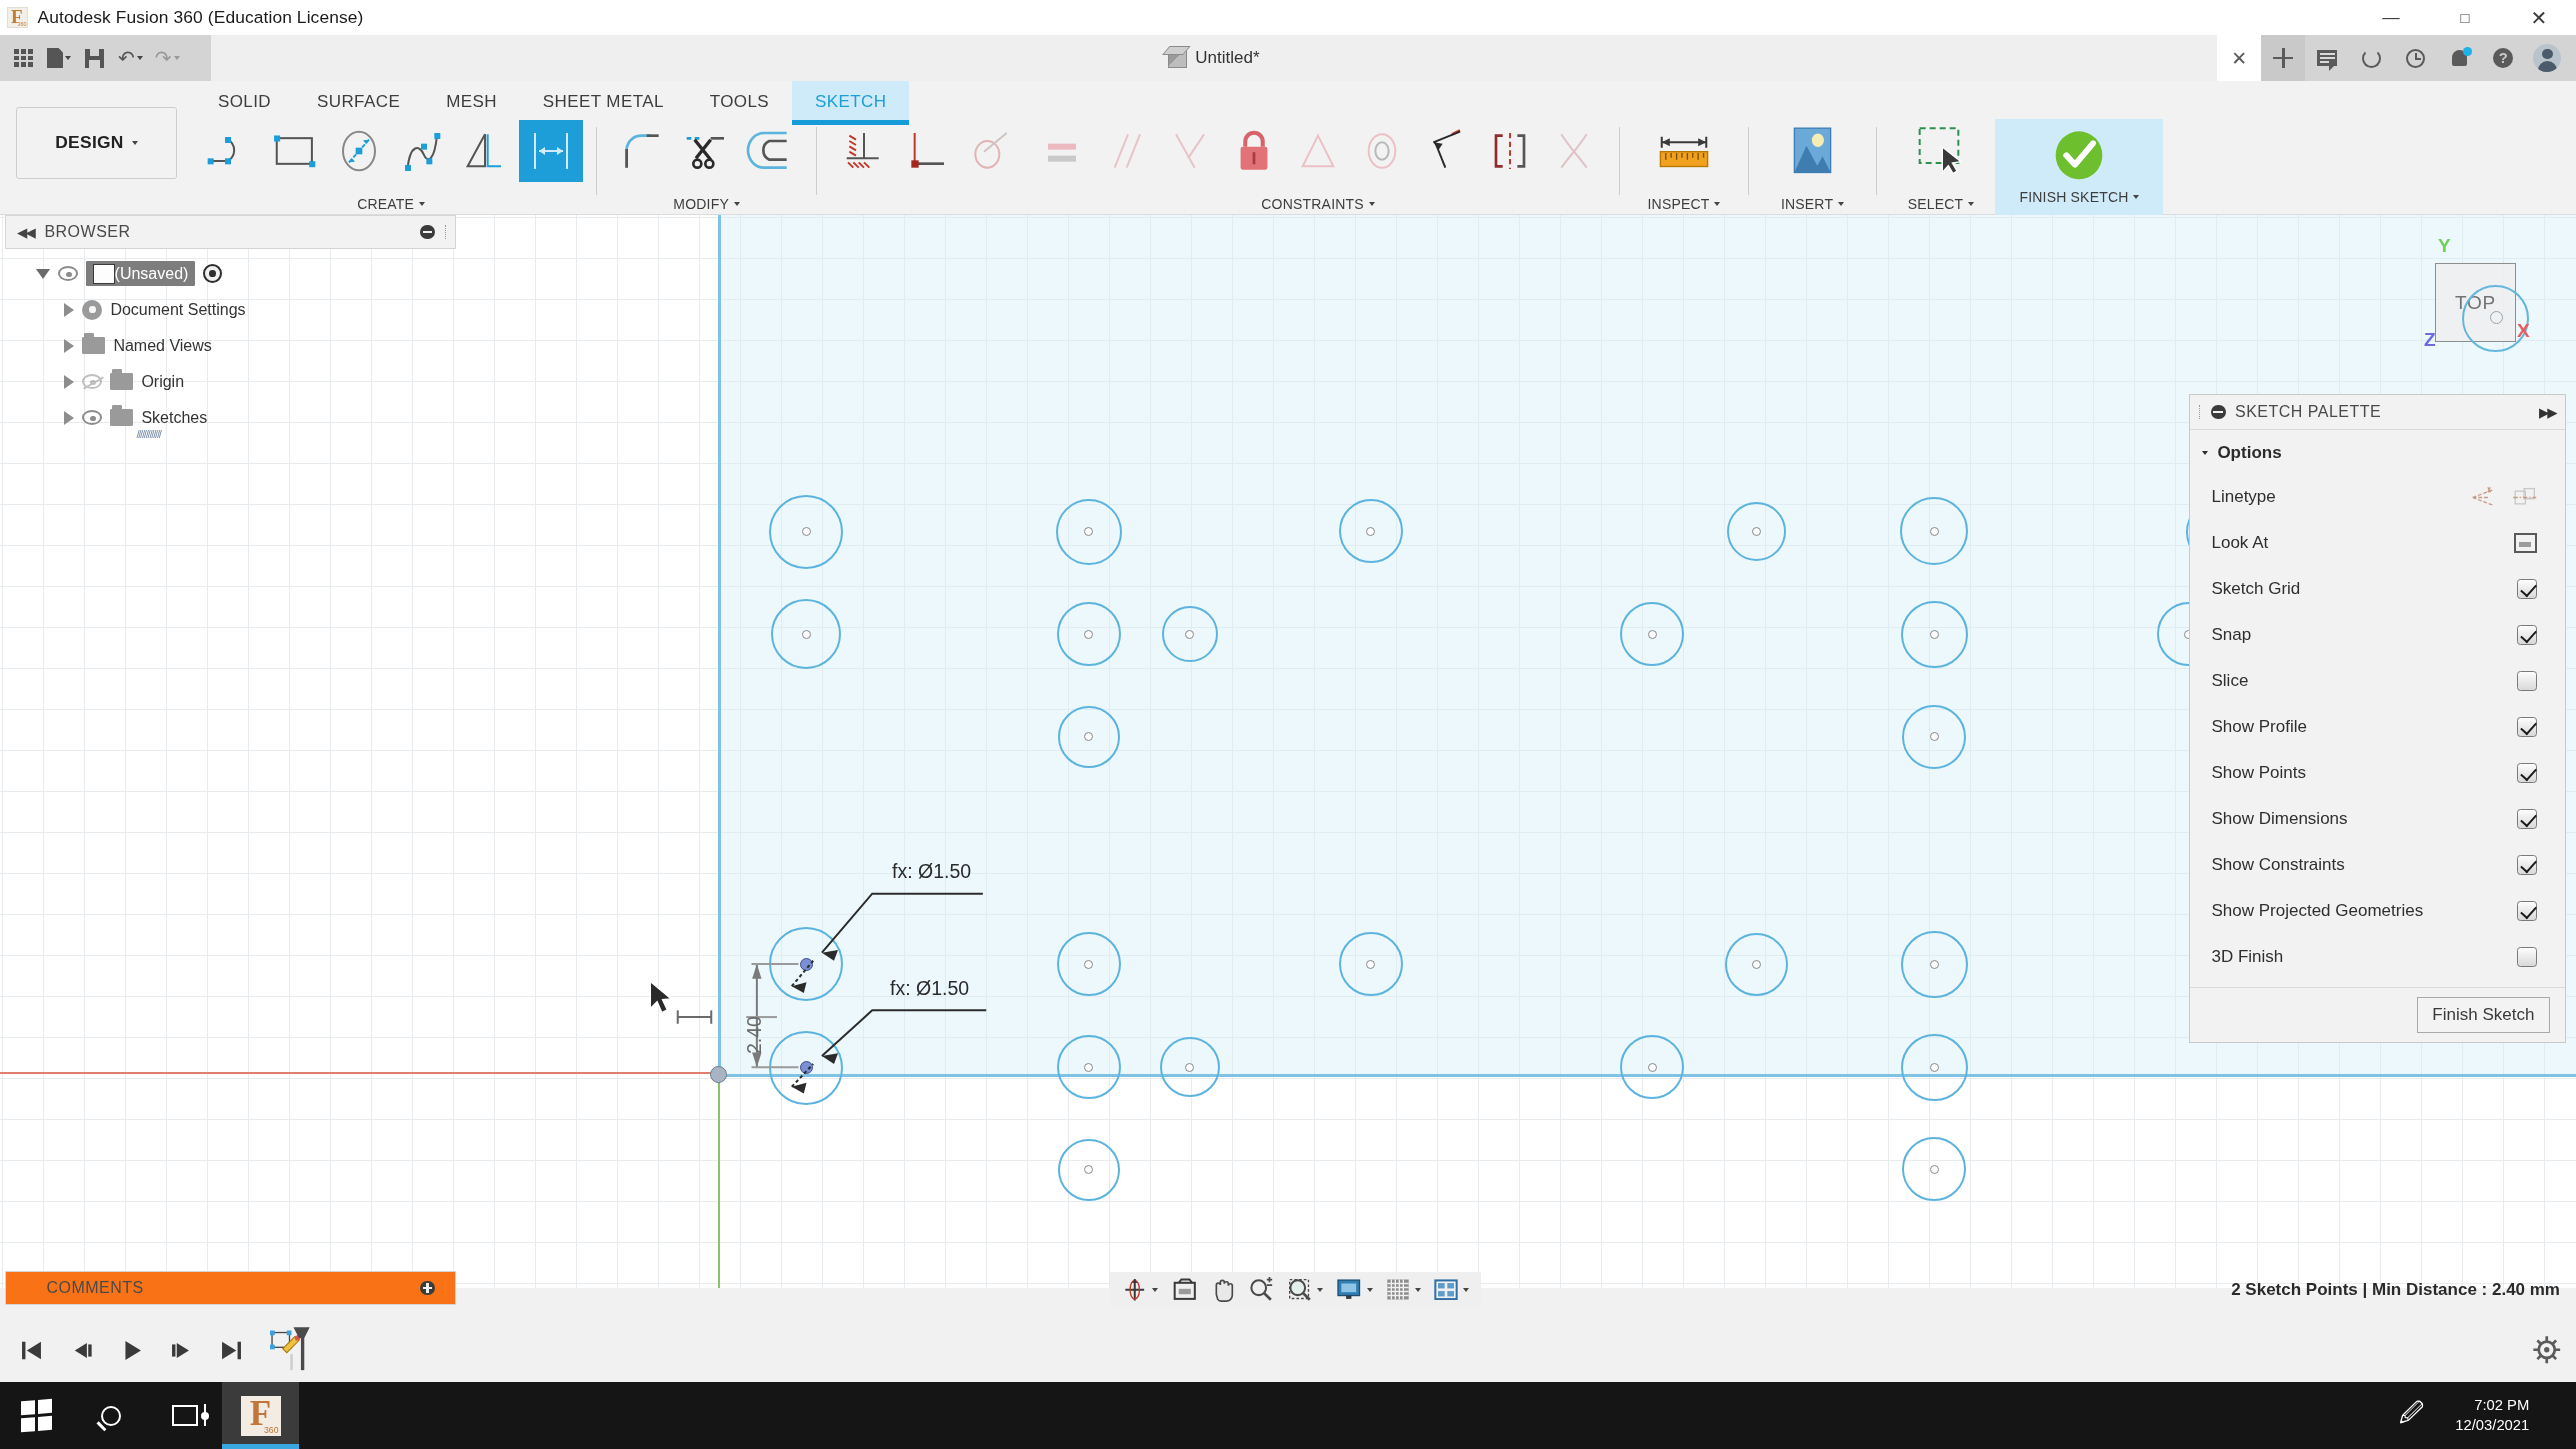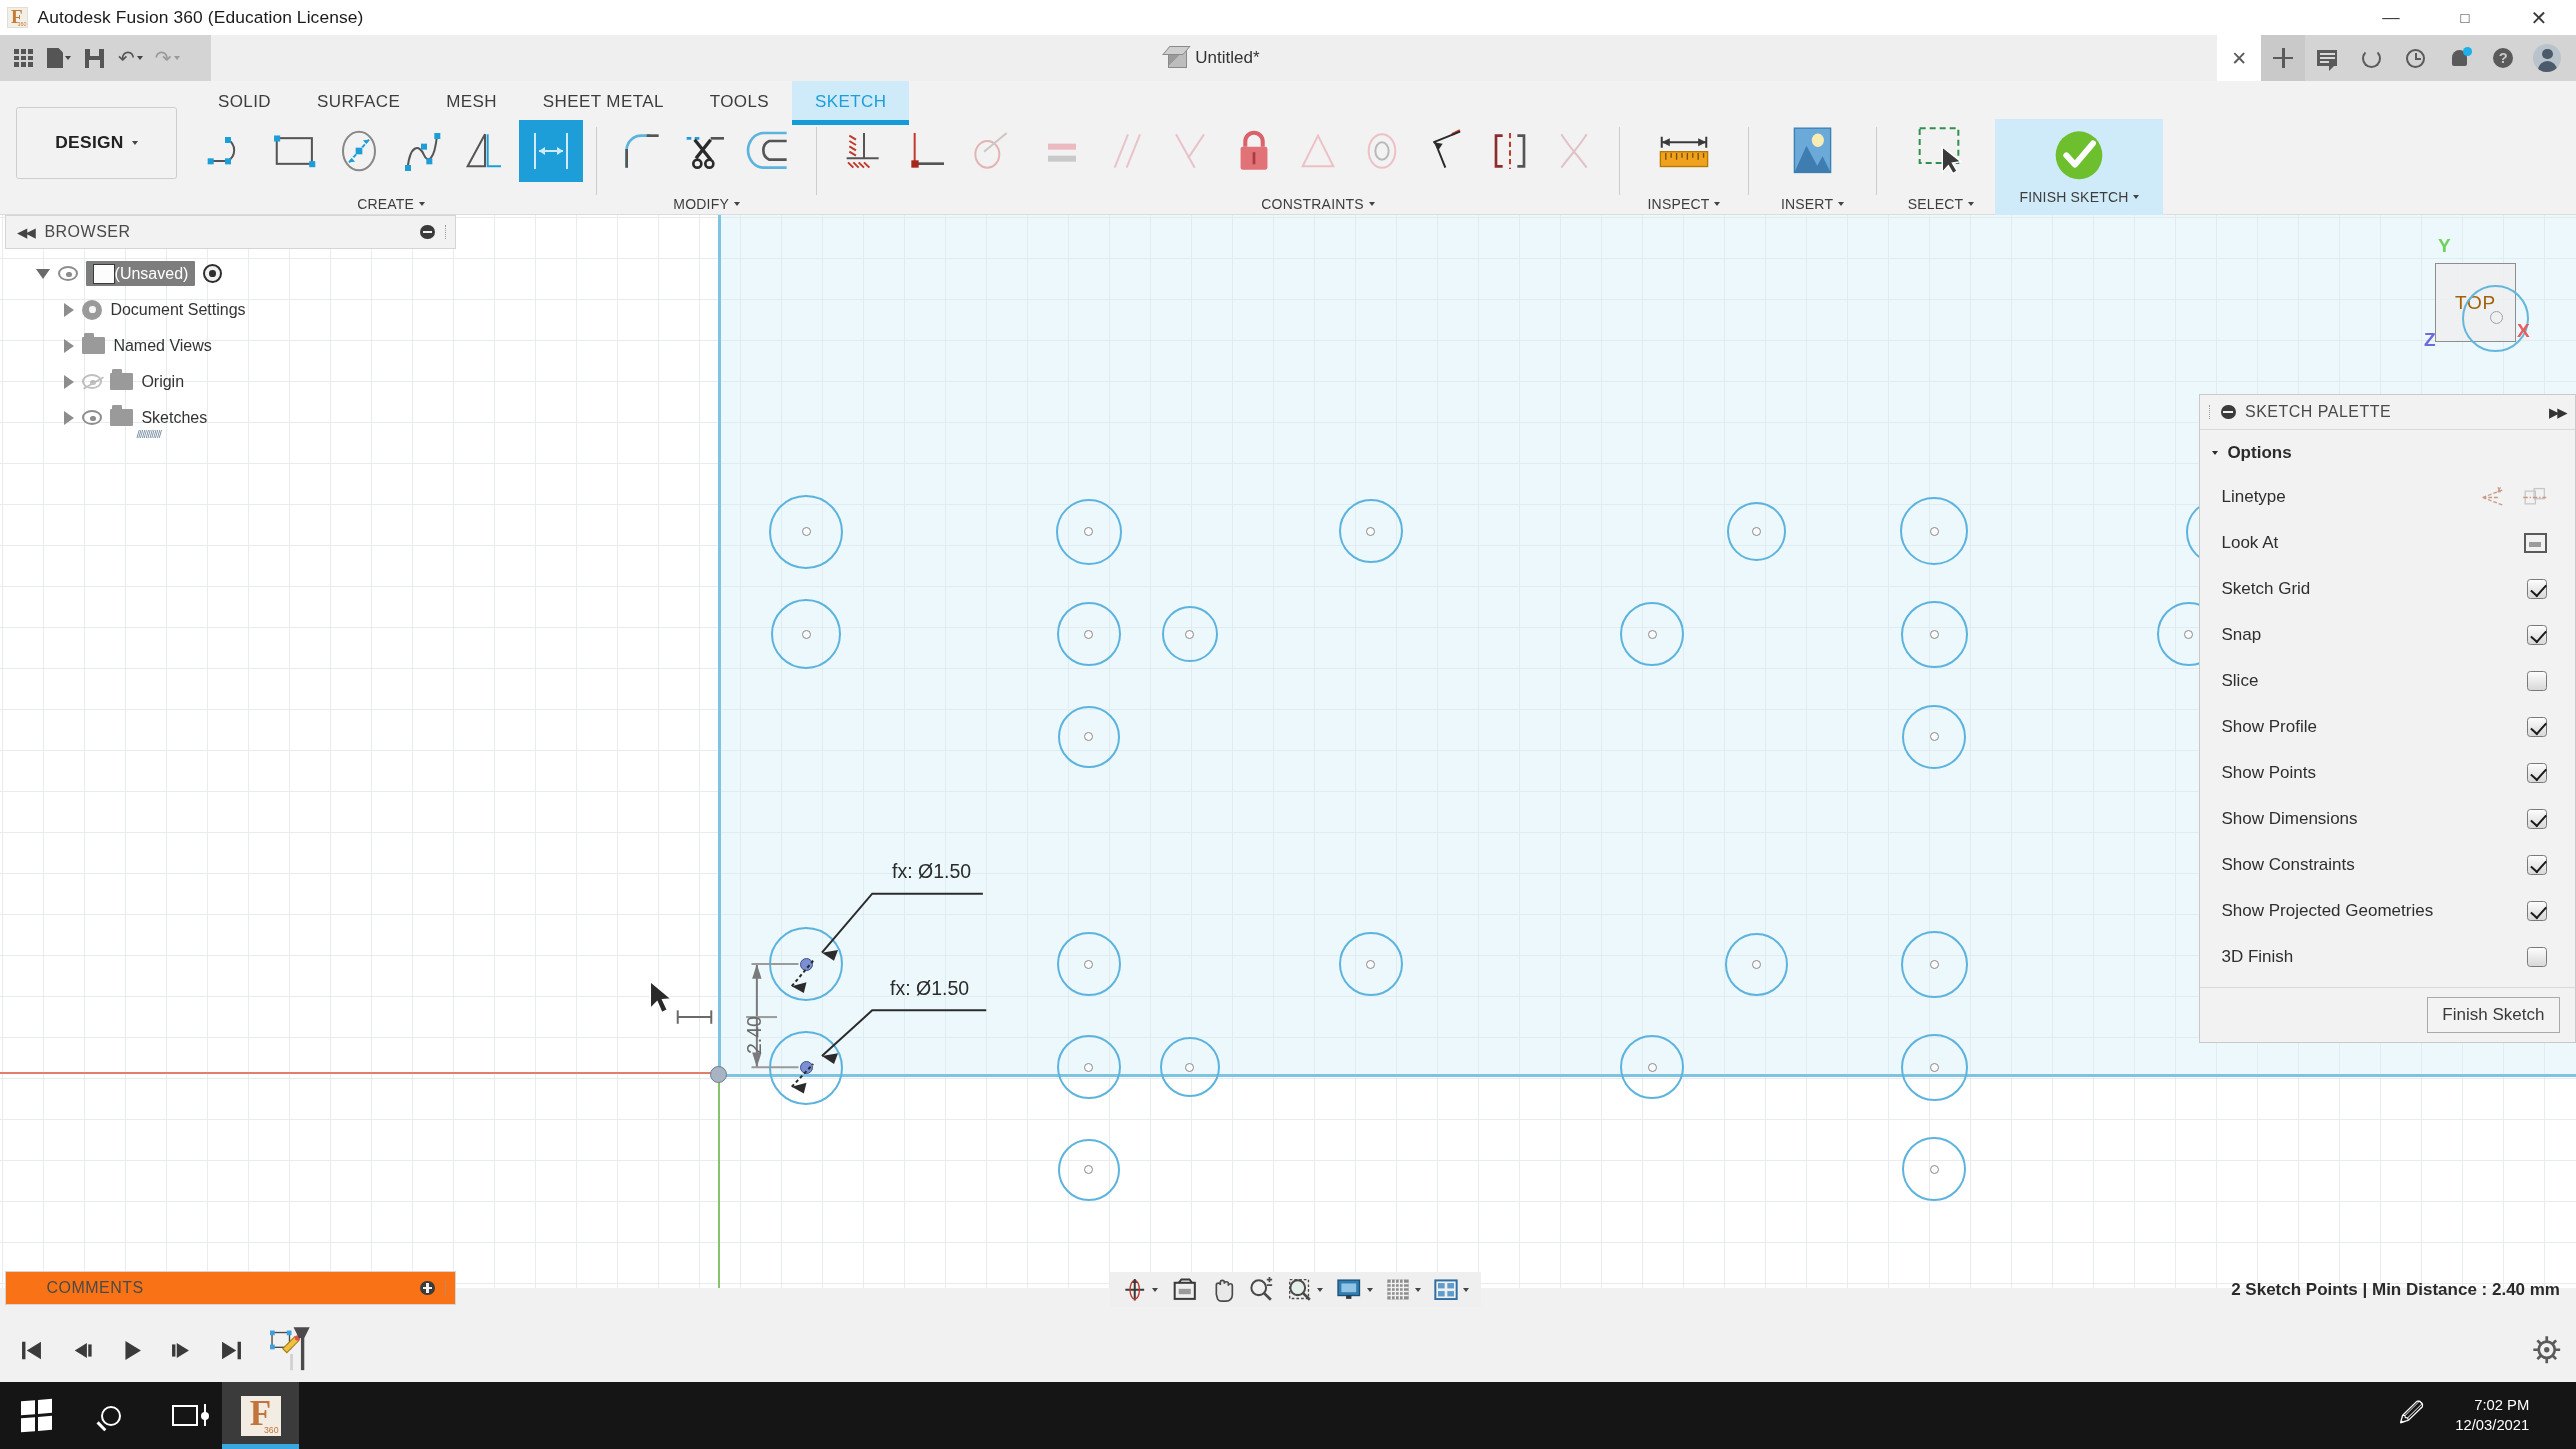--- a/index.html
+++ b/index.html
@@ -187,21 +187,21 @@
 
   .dim-label { position: absolute; font-size: 19.5px; color: #2b2b2b;
     font-family: "Liberation Sans", sans-serif; white-space: nowrap; }
   .dim-vert-label { position: absolute; font-size: 19.5px; color: #6a6a6a;
     transform: rotate(-90deg); transform-origin: left top; white-space: nowrap; }
 
   .viewcube-wrap { position: absolute; right: 12px; top: 20px; width: 168px; height: 127px; }
   .vc-face { position: absolute; left: 39px; top: 28px; width: 81px; height: 79px;
     background: rgba(238,238,238,0.85); border: 1.3px solid #8e8e8e;
     display: flex; align-items: center; justify-content: center; }
-  .vc-text { font-size: 19px; color: #a16207; letter-spacing: 0.7px; }
+  .vc-text { font-size: 19px; color: #737373; letter-spacing: 0.7px; }
   .vc-ring { position: absolute; left: 66px; top: 50px; width: 67px; height: 67px;
     border: 2px solid #64b6dc; border-radius: 50%; }
   .vc-dot { position: absolute; left: 94px; top: 76px; width: 13.4px; height: 13.4px;
     border: 1.3px solid #9aa4ac; border-radius: 50%; }
   .vc-axis { position: absolute; font-size: 19px; font-weight: bold; }
   .vc-y { left: 42px; top: 0px; color: #6fd25a; }
   .vc-z { left: 28px; top: 94px; color: #6b6bdc; }
   .vc-x { left: 121px; top: 85px; color: #e85c5c; }
 
   .mouse-cursor { position: absolute; left: 649px; top: 765px; width: 0; height: 0; }
@@ -249,21 +249,21 @@
   .sel-pill { background: #7d7d7d; display: flex; align-items: center; gap: 0;
     padding: 2.7px 6.7px; border-radius: 1.3px; }
   .radio-ico { width: 19px; height: 19px; border-radius: 50%; border: 2px solid #2e2e2e;
     background: #f0f0f0; position: relative; }
   .radio-ico::after { content: ""; position: absolute; left: 4px; top: 4px; width: 6.7px;
     height: 6.7px; border-radius: 50%; background: #2e2e2e; }
   .sketch-squiggle { position: absolute; left: 131px; top: 28px; font-size: 11.4px;
     color: #7a8ea5; letter-spacing: -1.3px; }
 
   
-  .palette { position: absolute; right: 0; top: 394px; width: 377px;
+  .palette { position: absolute; right: 10px; top: 394px; width: 377px;
     background: #f2f2f2; border: 0.7px solid #c9c9c9; }
   .palette-head { height: 35px; display: flex; align-items: center; gap: 9.4px;
     padding: 0 9.4px; border-bottom: 0.7px solid #d9d9d9; }
   .palette-title { font-size: 16px; color: #4a4a4a; letter-spacing: 0.5px; flex: 1; }
   .fwd-arrows { color: #333; font-size: 13.4px; letter-spacing: -2px; }
   .palette-body { padding: 9.4px 0 6.7px; }
   .opt-header { display: flex; align-items: center; gap: 9.4px; padding: 4px 0 10.7px 12px; }
   .opt-header-label { font-size: 17px; font-weight: bold; color: #2b2b2b; }
   .opt-row { height: 46px; display: flex; align-items: center; padding: 0 28px 0 21.5px; }
   .opt-label { flex: 1; font-size: 17px; color: #2f2f2f; }

